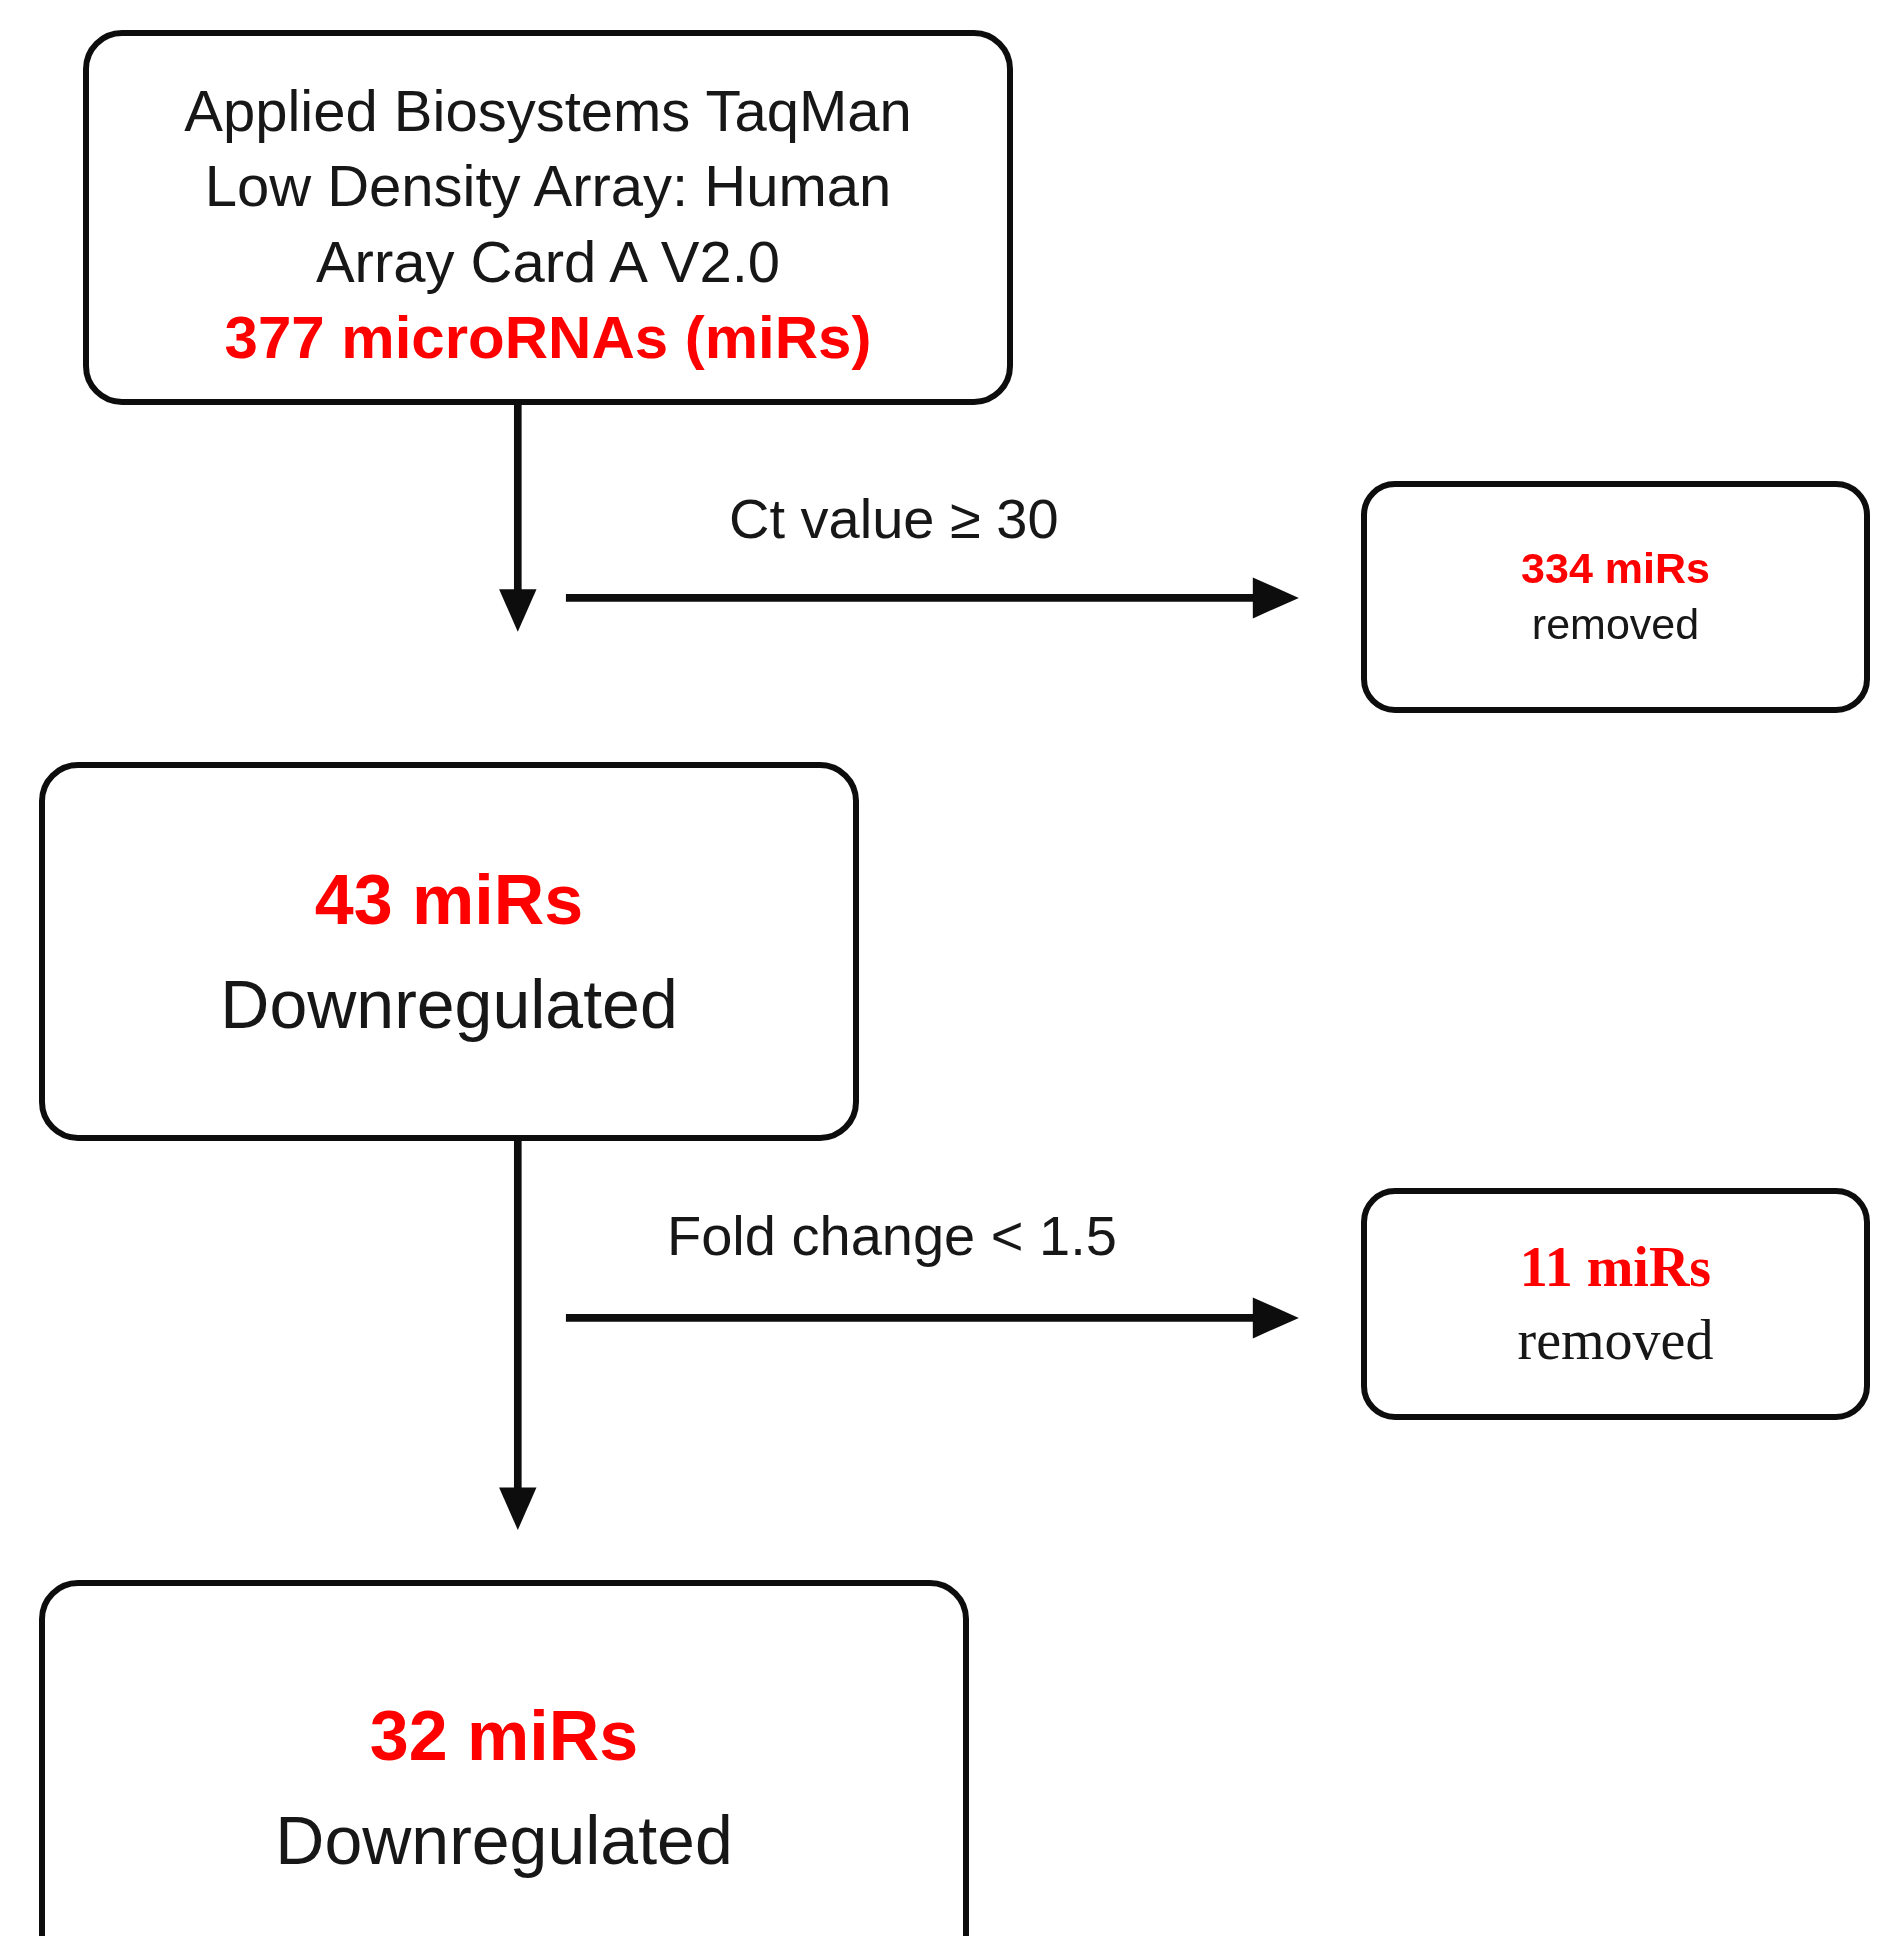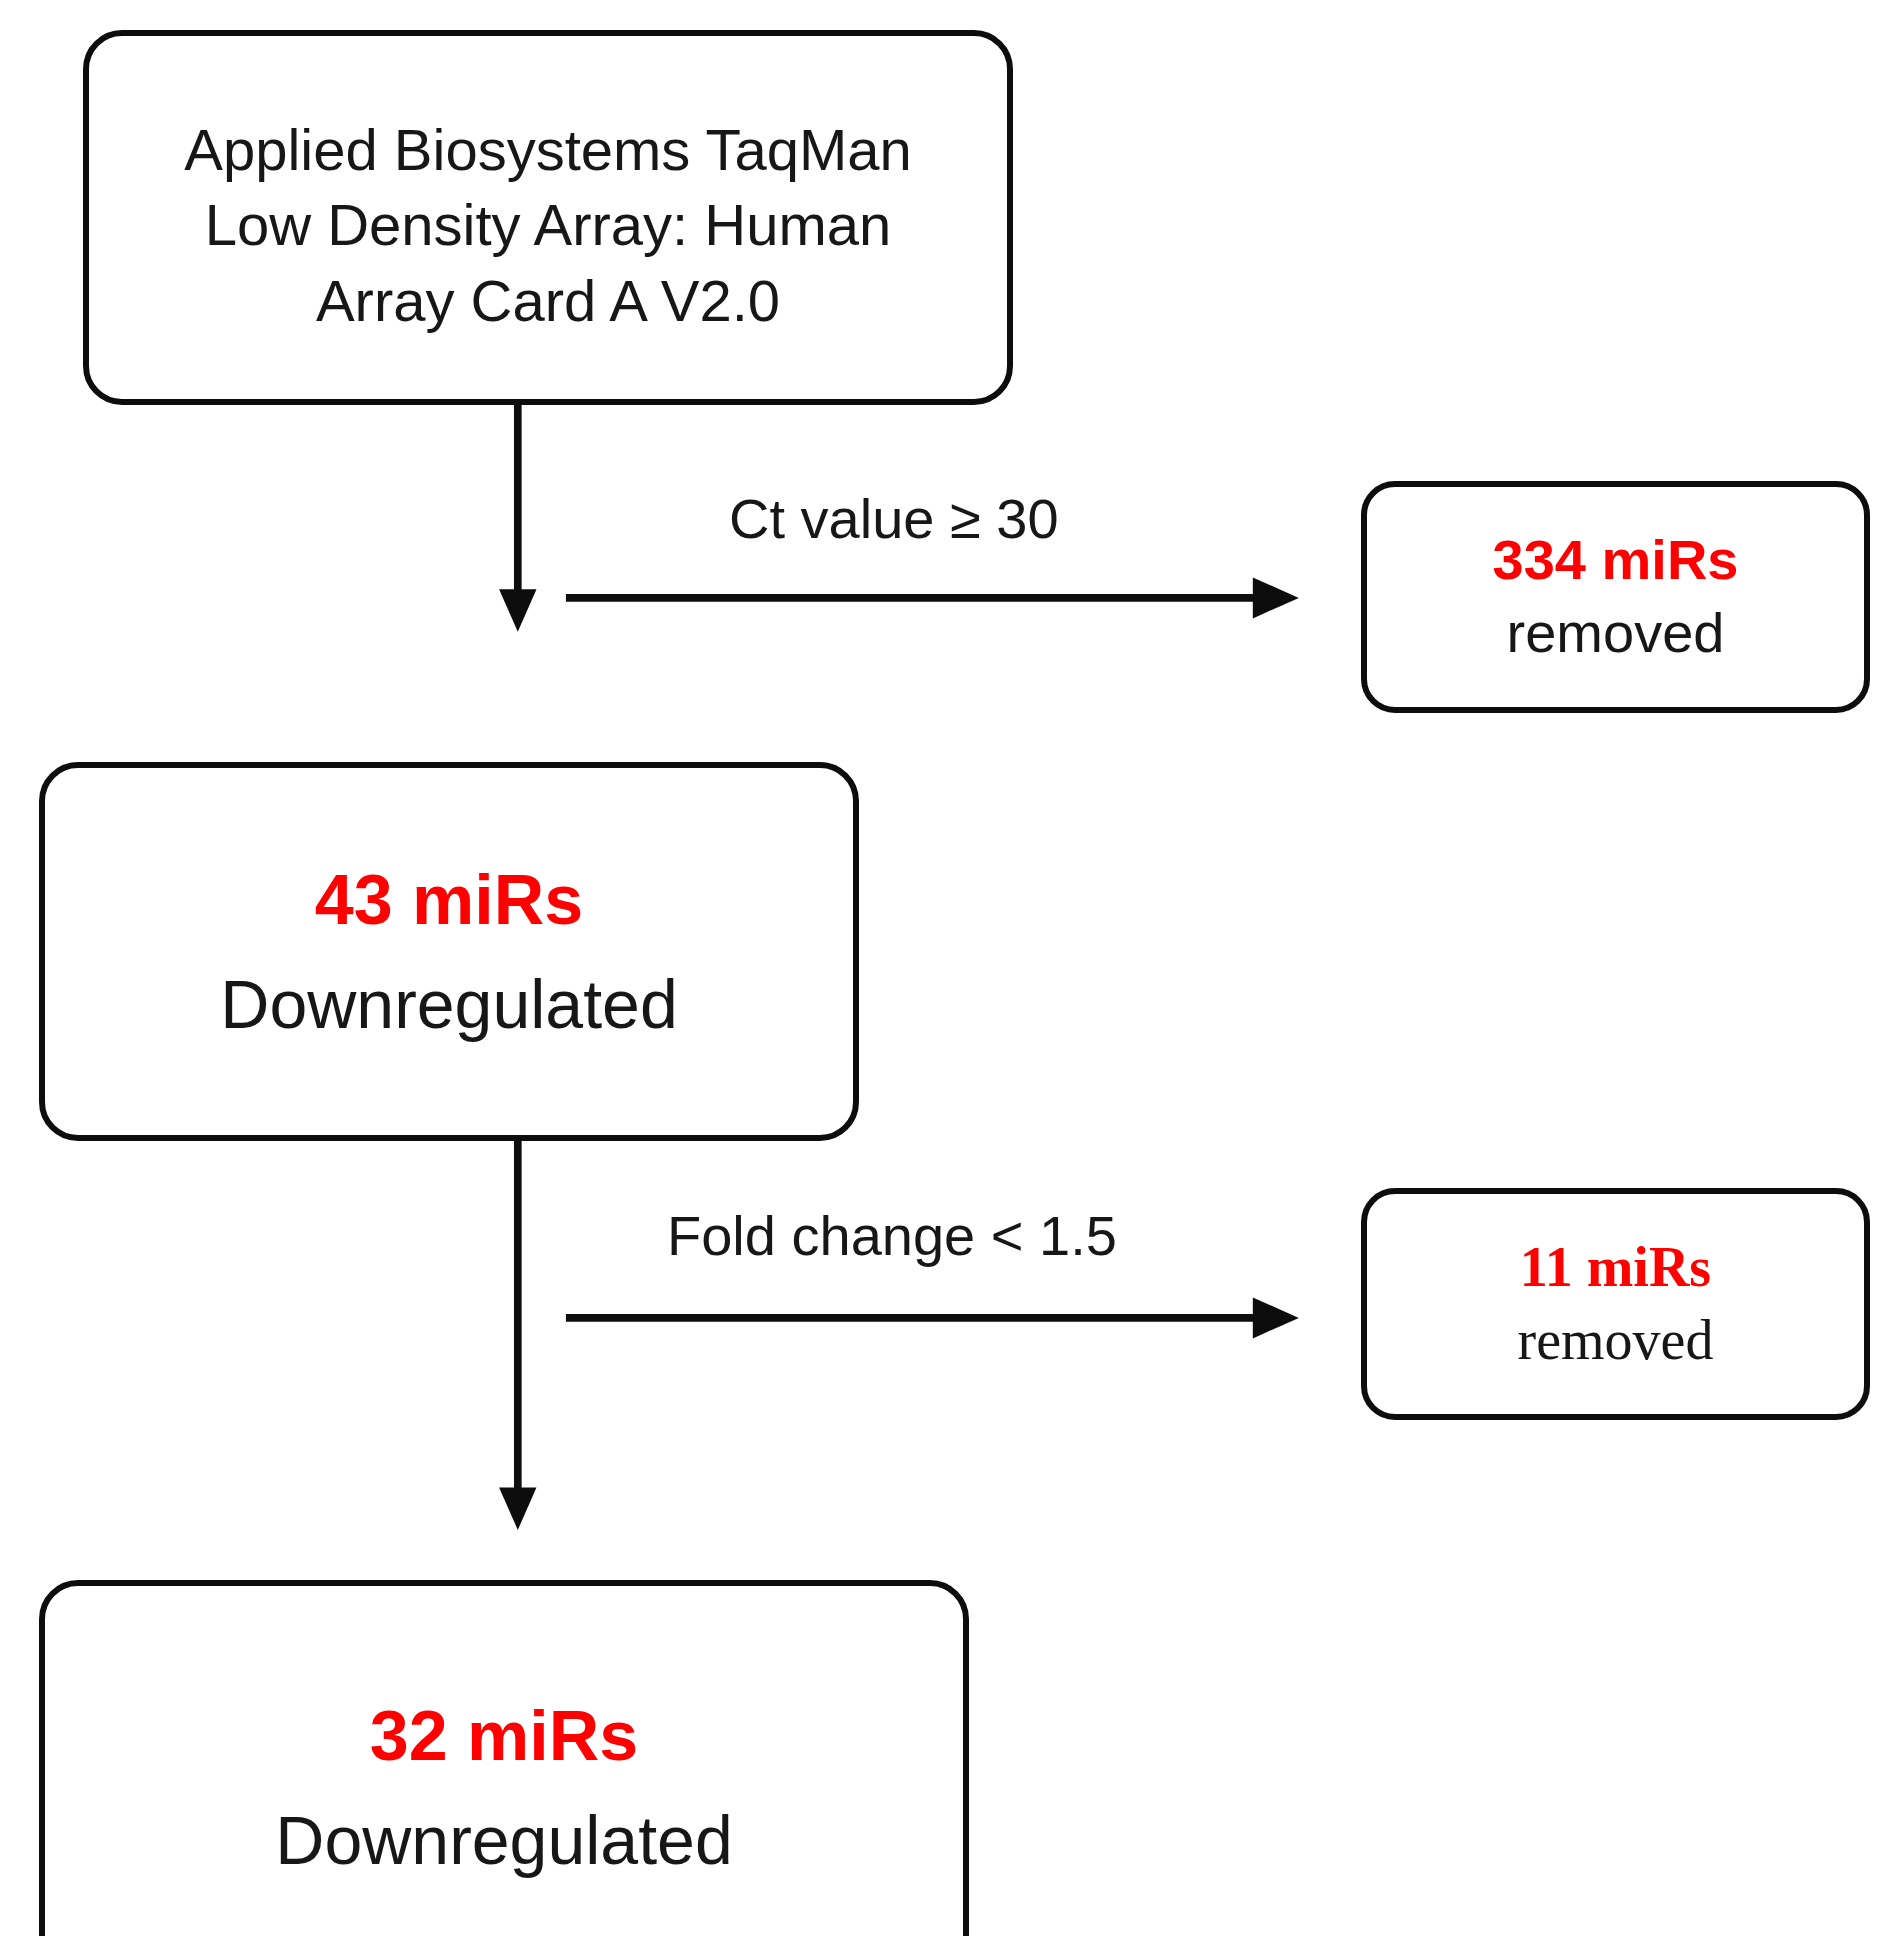--- a/index.html
+++ b/index.html
@@ -48,21 +48,21 @@
     justify-content: center;
     margin-left: 44px;
   }
   #node-source .line { font-size: 58px; }
   #node-source .red { font-size: 60px; }
 
   #node-removed-1 {
     left: 1361px; top: 481px; width: 509px; height: 232px;
     border-radius: 34px;
   }
-  #node-removed-1 .line { font-size: 56px; }
+  #node-removed-1 .line { font-size: 43px; }
 
   #node-down-43 {
     left: 39px; top: 762px; width: 820px; height: 379px;
   }
   #node-down-43 .red { font-size: 70px; margin-bottom: 13.6px; }
   #node-down-43 .black { font-size: 68px; }
 
   #node-removed-2 {
     left: 1361px; top: 1188px; width: 509px; height: 232px;
     border-radius: 34px;
@@ -99,20 +99,21 @@
 </style>
 </head>
 <body>
 
 <div id="canvas">
 
   <div class="node" id="node-source">
     <div class="line black">Applied Biosystems TaqMan</div>
     <div class="line black">Low Density Array: Human</div>
     <div class="line black">Array Card A V2.0</div>
+    <div class="line red">377 microRNAs (miRs)</div>
   </div>
 
   <div class="connector" id="edge-v1">
     <svg width="102" height="239" viewBox="0 0 120 280" xmlns="http://www.w3.org/2000/svg">
       <line x1="48" y1="0" x2="48" y2="238" stroke="#0d0d0d" stroke-width="9"></line>
       <polygon points="48,272 26,222 70,222" fill="#0d0d0d"></polygon>
     </svg>
   </div>
 
   <div class="connector" id="edge-h1">

